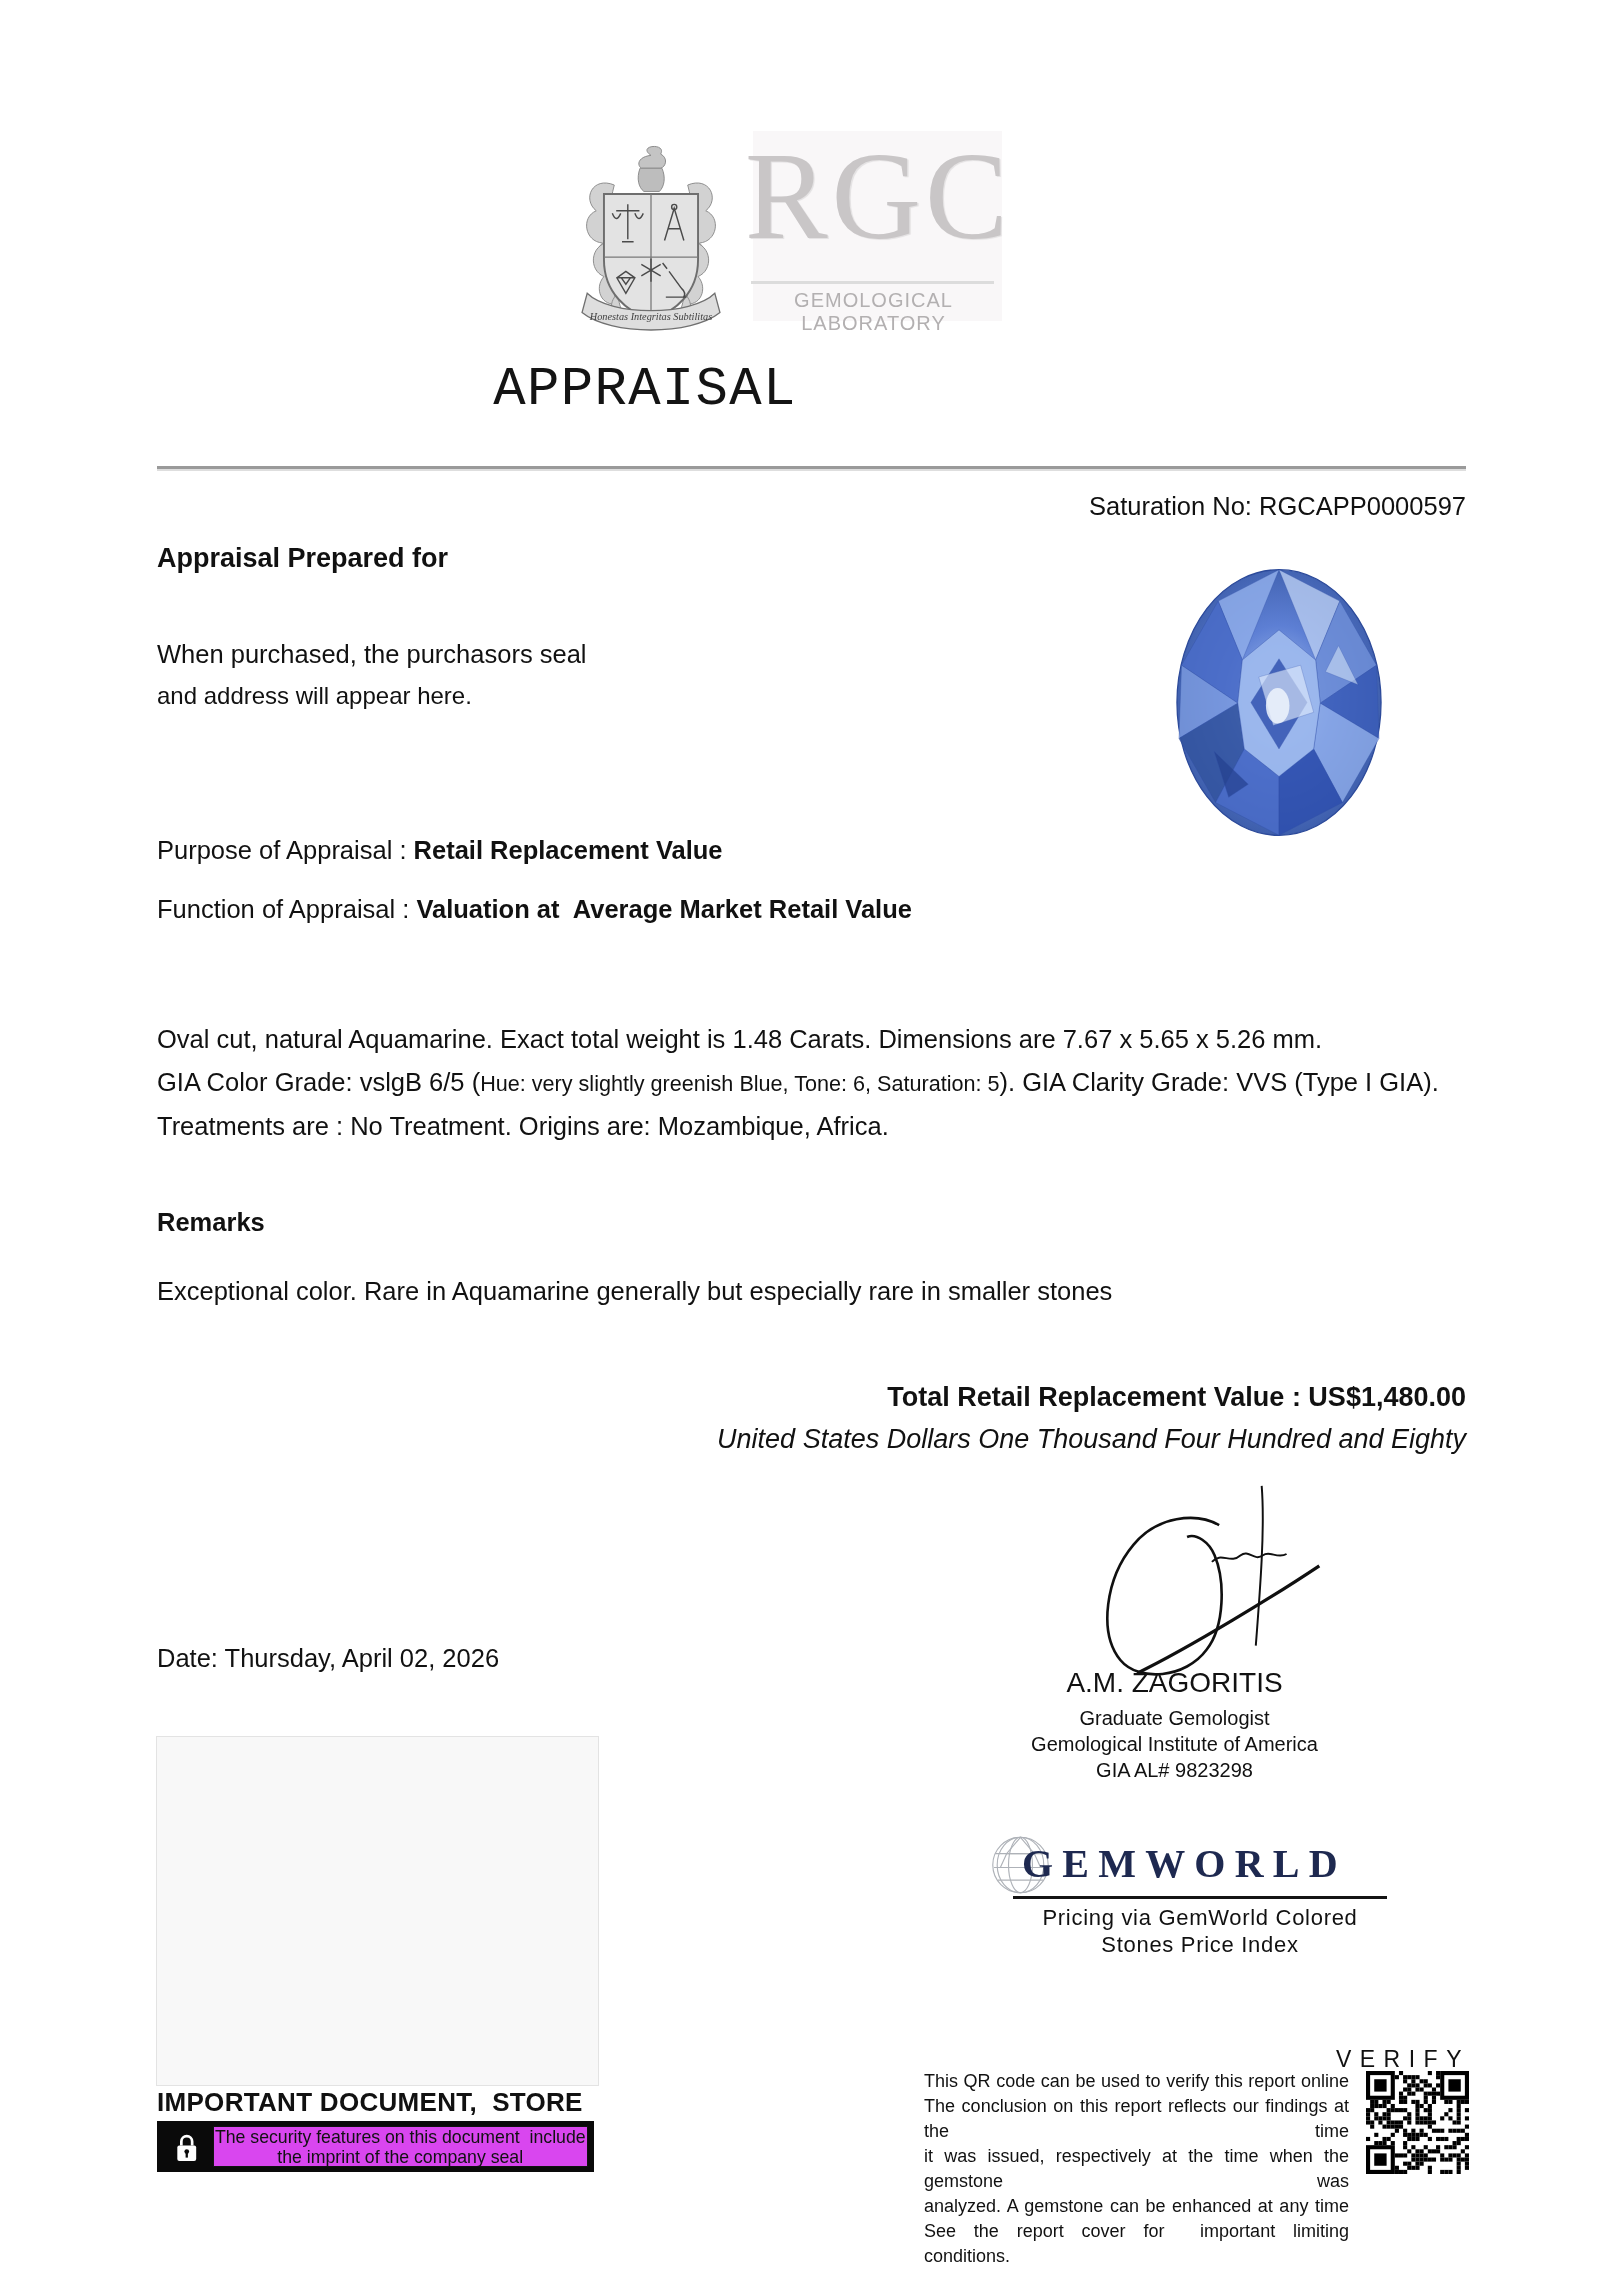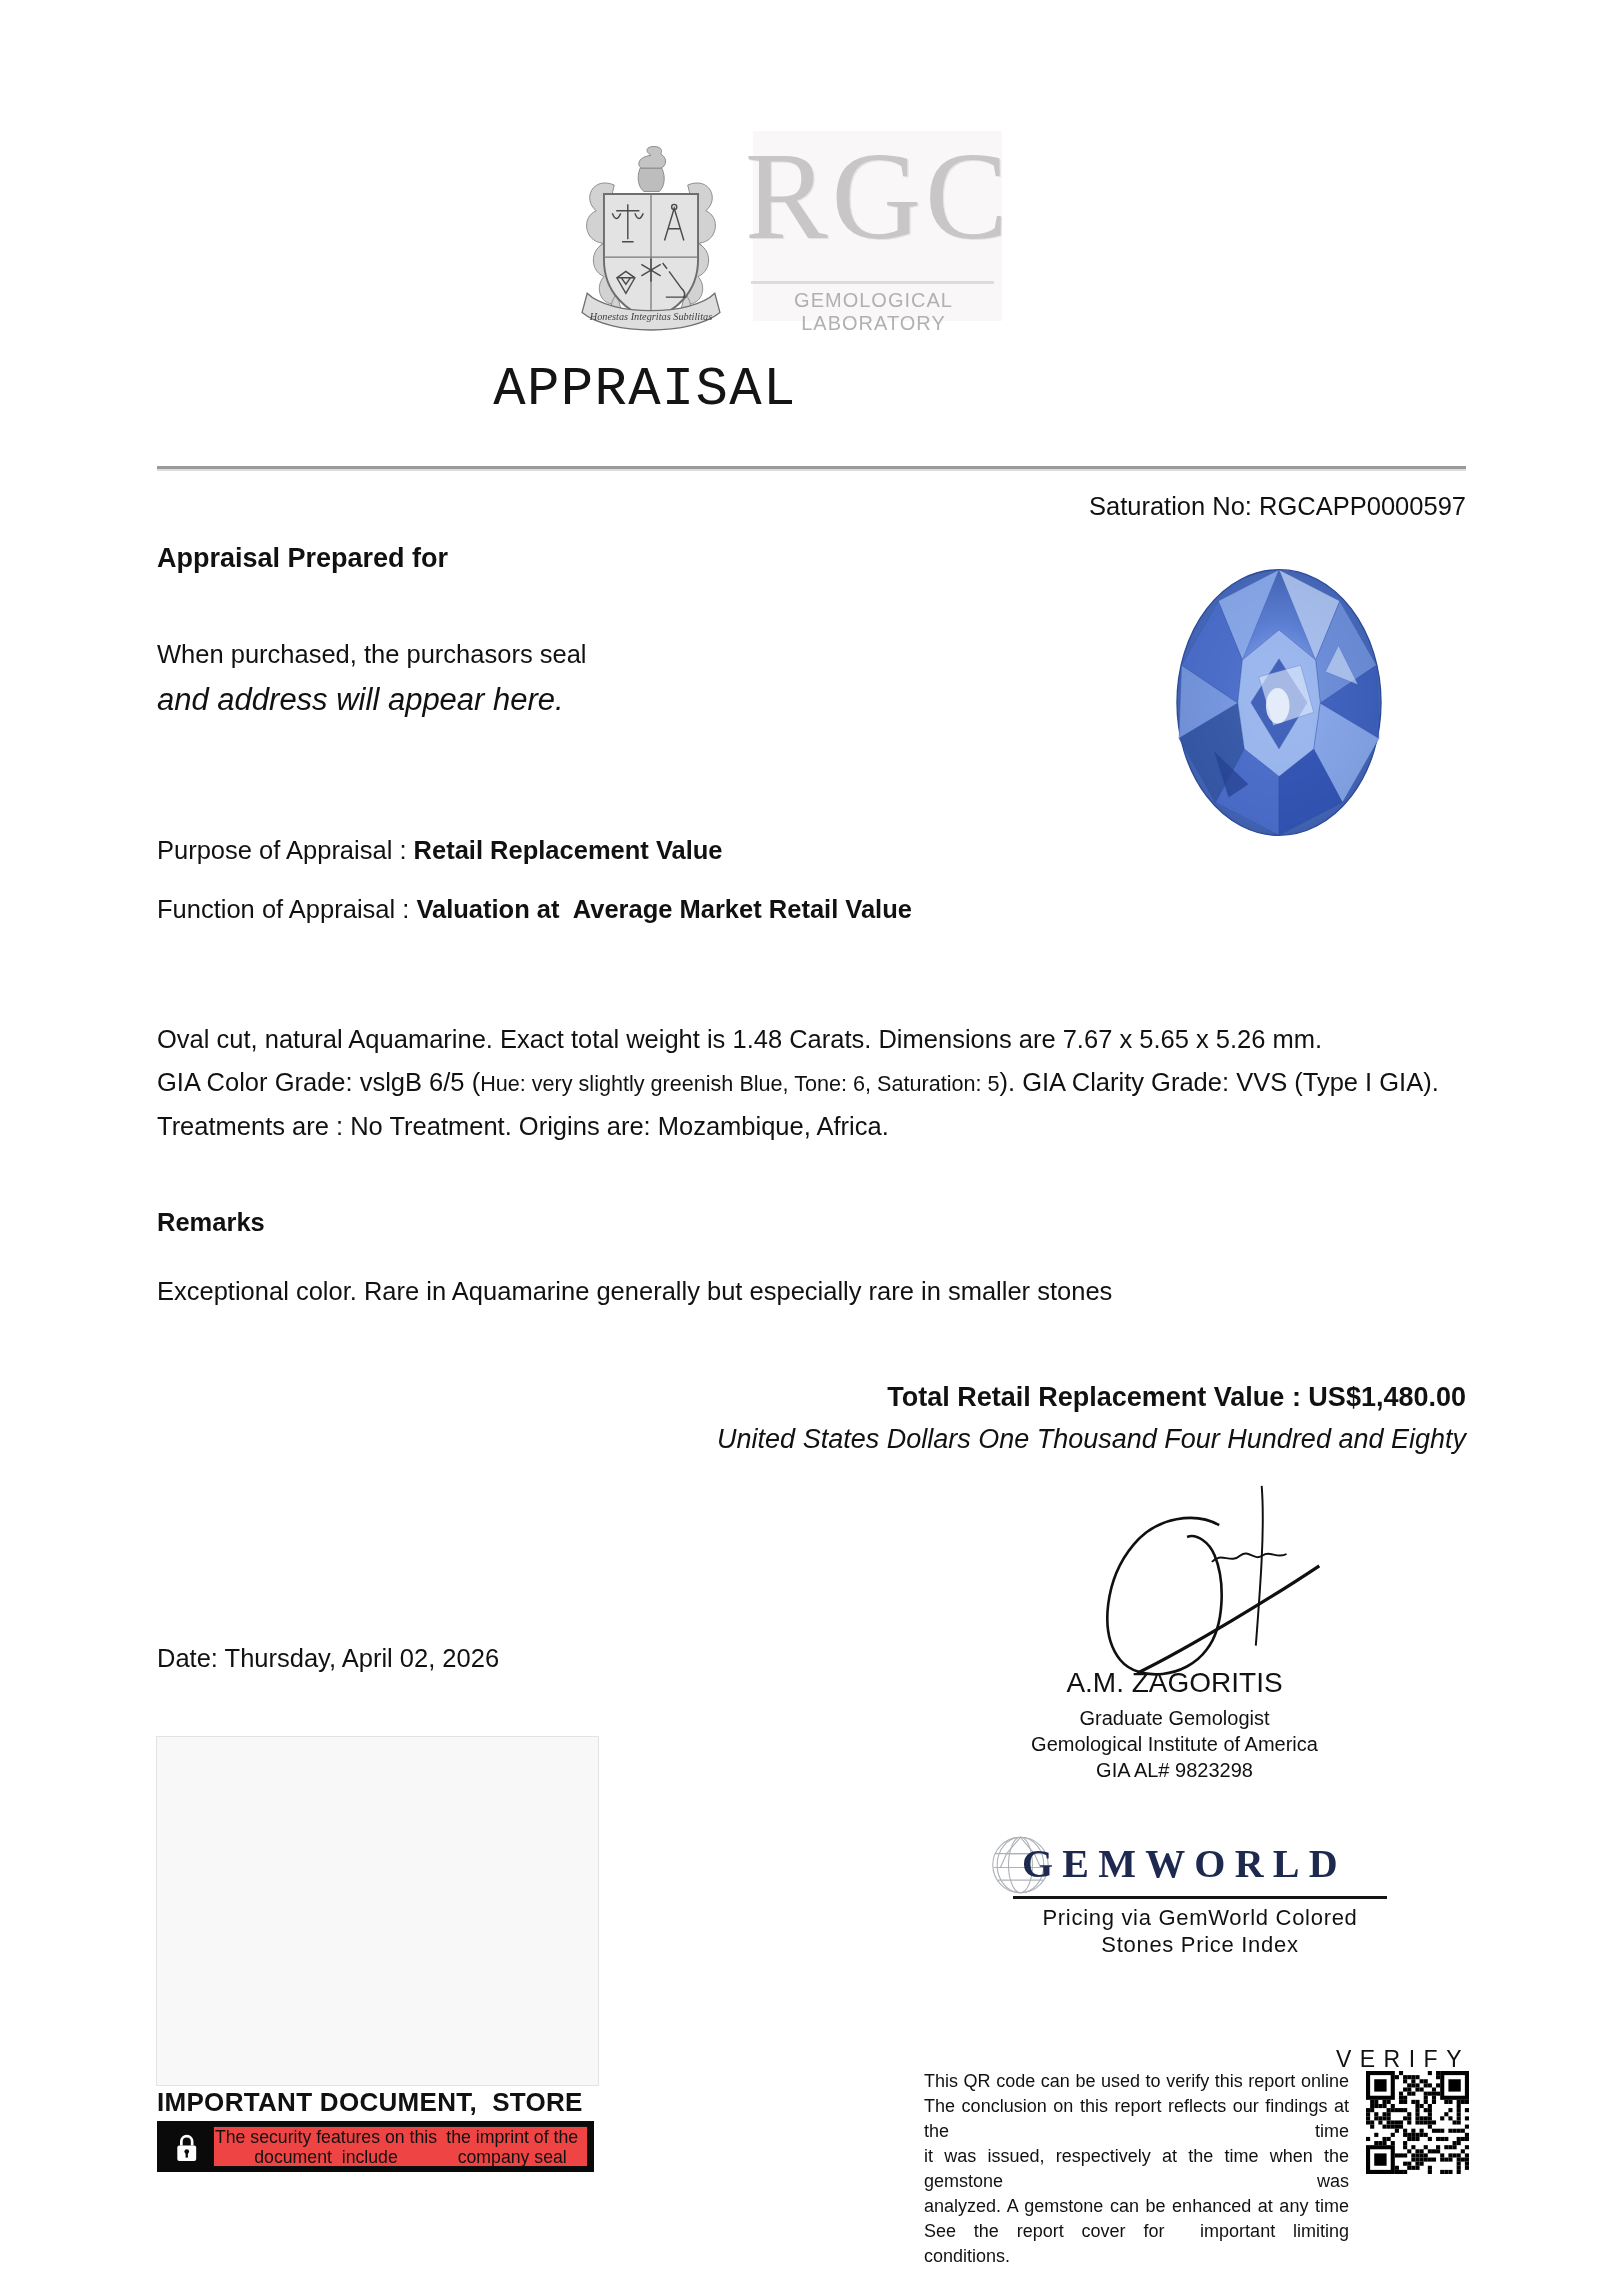--- a/index.html
+++ b/index.html
@@ -14,21 +14,21 @@
   #rgc-subtitle{left:746px;top:289px;width:255px;text-align:center;font-size:20px;
       letter-spacing:1px;color:#b3b0b1;}
   #doc-title{left:0;top:359px;width:1290px;text-align:center;font-family:Liberation Mono, monospace;
       font-size:54px;letter-spacing:1.3px;color:#141414;}
   #rule{left:157px;top:466px;width:1309px;height:2.6px;background:#9a9a9a;}
   #rule2{left:157px;top:469px;width:1309px;height:2px;background:#dedede;}
   #appraisal-no{left:785px;top:492px;width:681px;text-align:right;font-size:25.5px;}
   
   #prep-heading{left:157px;top:543px;font-size:27px;font-weight:bold;}
   #prep-line1{left:157px;top:640px;font-size:25.5px;}
-  #prep-line2{left:157px;top:682px;font-size:31px;font-style:italic;}
+  #prep-line2{left:157px;top:682px;font-size:24px;}
   
   #purpose-line{left:157px;top:836px;font-size:25.5px;text-align:center;}
   #function-line{left:157px;top:895px;font-size:25.5px;}
   
   #description{left:157px;top:1018px;width:1328px;font-size:25.5px;line-height:43px;}
   .desc-small{font-size:21.6px;}
   
   #remarks-heading{left:157px;top:1208px;font-size:25.5px;font-weight:bold;}
   #remarks-text{left:157px;top:1277px;width:1328px;font-size:25.5px;}
   
@@ -46,22 +46,22 @@
   #globe{left:985px;top:1831px;}
   #gemworld-text{left:1022px;top:1840px;font-family:"Liberation Serif",serif;font-weight:bold;
       font-size:40px;letter-spacing:9.2px;color:#1e2950;}
   #gemworld-underline{left:1013px;top:1896px;width:374px;height:3.3px;background:#141414;}
   #pricing-line1{left:980px;top:1905px;width:440px;text-align:center;font-size:22px;letter-spacing:0.7px;}
   #pricing-line2{left:980px;top:1932px;width:440px;text-align:center;font-size:22px;letter-spacing:0.7px;}
   
   #seal-box{left:156px;top:1736px;width:441px;height:348px;background:#f8f8f8;border:0.7px solid #e3e3e3;}
   #important{left:157px;top:2087px;width:458px;font-size:26px;font-weight:bold;letter-spacing:0.3px;}
   #security-box{left:157px;top:2121px;width:437px;height:51px;background:#0a0a0a;}
-  #security-inner{position:absolute;left:56px;top:5.2px;right:6.5px;bottom:5.2px;background:#ef4444;
-      border:1.3px solid #111;display:flex;flex-direction:row;justify-content:center;}
+  #security-inner{position:absolute;left:56px;top:5.2px;right:6.5px;bottom:5.2px;background:#d946ef;
+      border:1.3px solid #111;display:flex;flex-direction:column;justify-content:center;}
   .sec-line{text-align:center;font-size:17.7px;line-height:20px;color:#111;}
   #lock-wrap{position:absolute;left:15.7px;top:10.5px;}
   
   #verify-label{left:1178px;top:2046px;width:292px;text-align:right;font-size:23px;letter-spacing:8.5px;}
   #verify-text{left:924px;top:2069px;width:425px;font-size:18px;}
   .vline{text-align:justify;text-align-last:justify;line-height:25px;}
   #qr-wrap{left:1366px;top:2071px;}
 </style>
 </head>
 <body>

